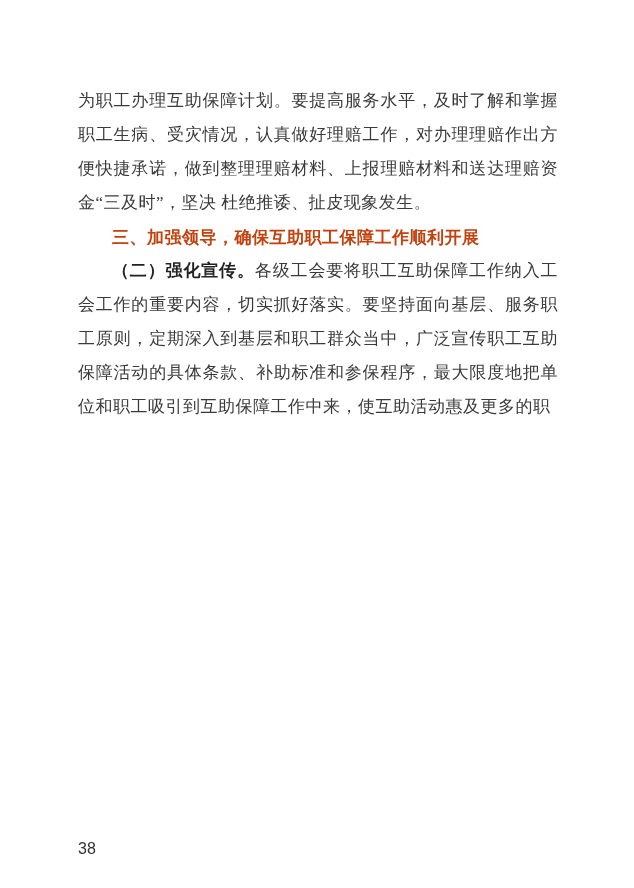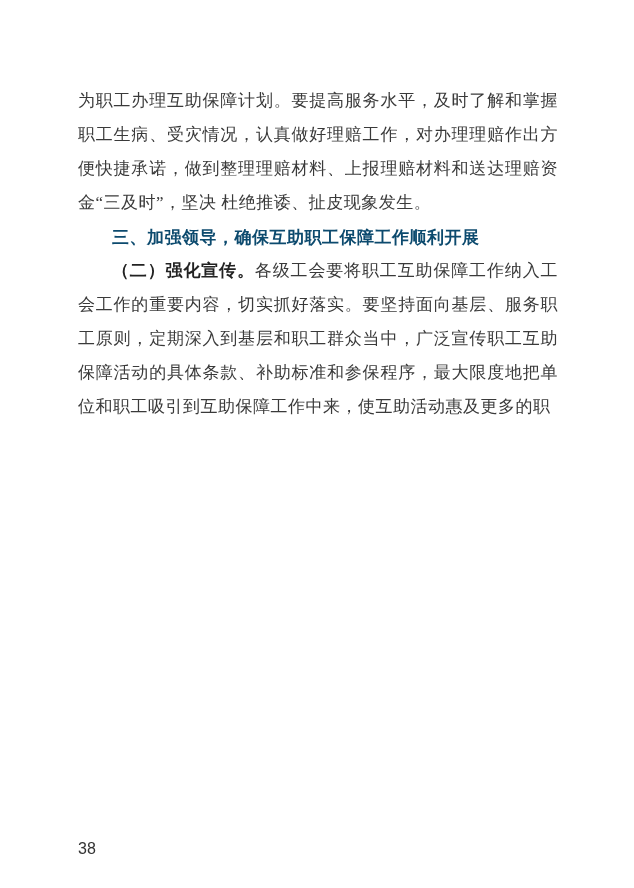--- a/index.html
+++ b/index.html
@@ -38,21 +38,21 @@
   .para .lead {
     font-weight: 700;
     color: #222222;
   }
   .section-heading {
     margin: 0;
     font-family: "DejaVu Sans", "Liberation Sans", sans-serif;
     font-size: 17px;
     line-height: 34px;
     font-weight: 700;
-    color: #0c4a6e;
+    color: #c2410c;
     text-indent: 2em;
     letter-spacing: 0.5px;
   }
   .footer {
     position: absolute;
     left: 78px;
     bottom: 30px;
   }
   .page-number {
     font-size: 16px;

